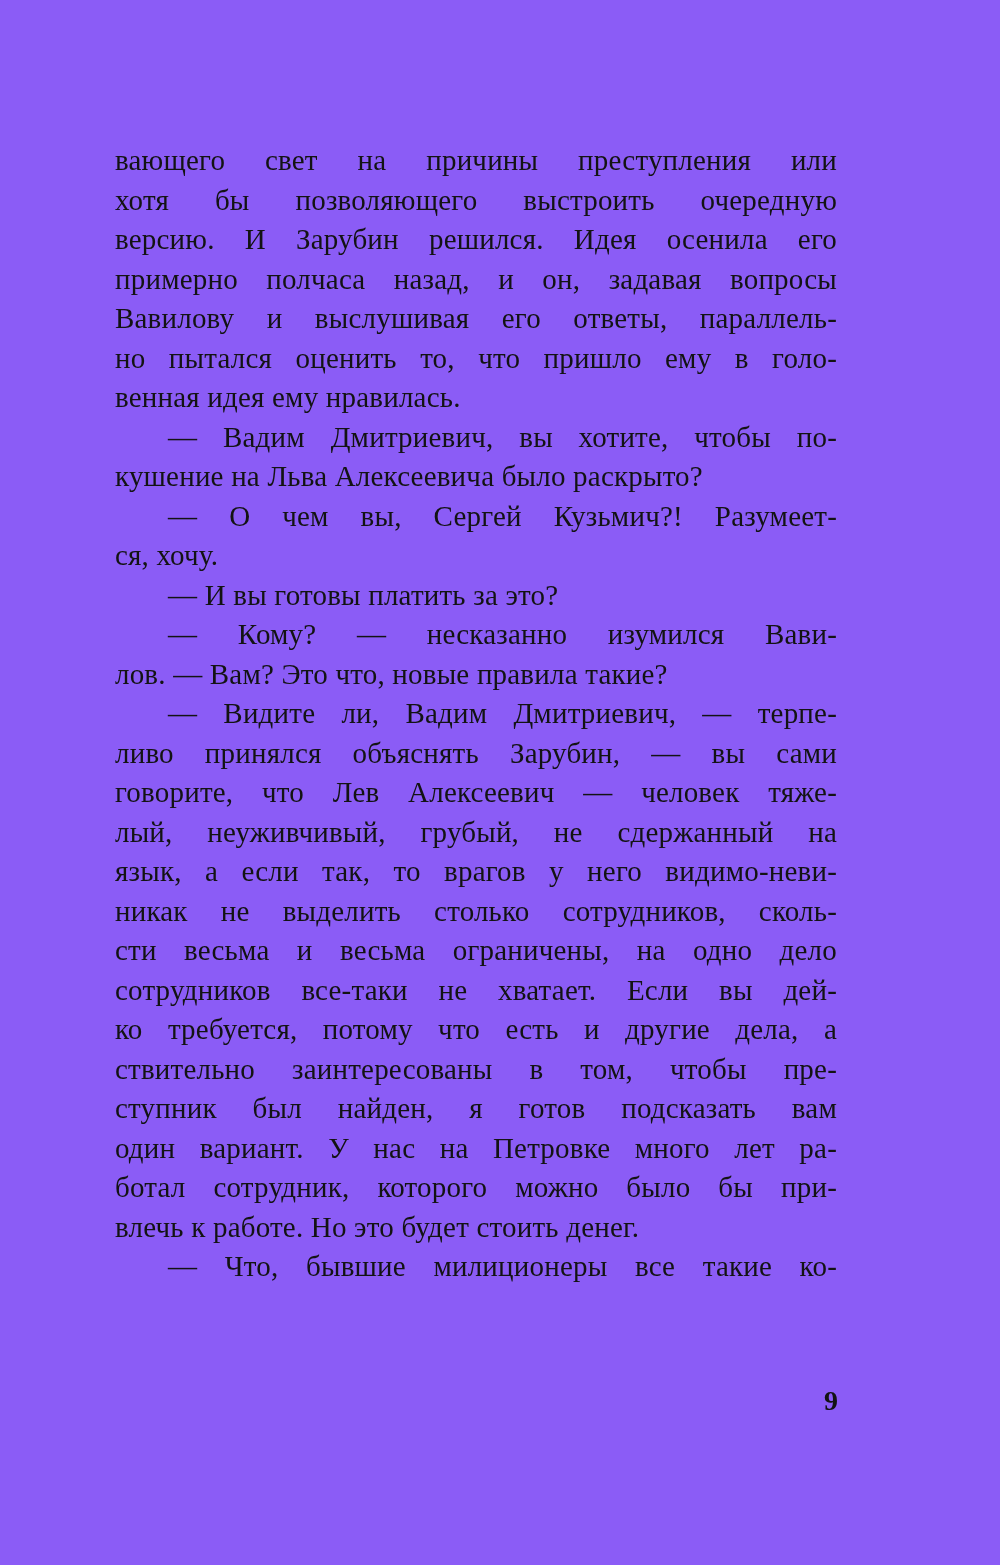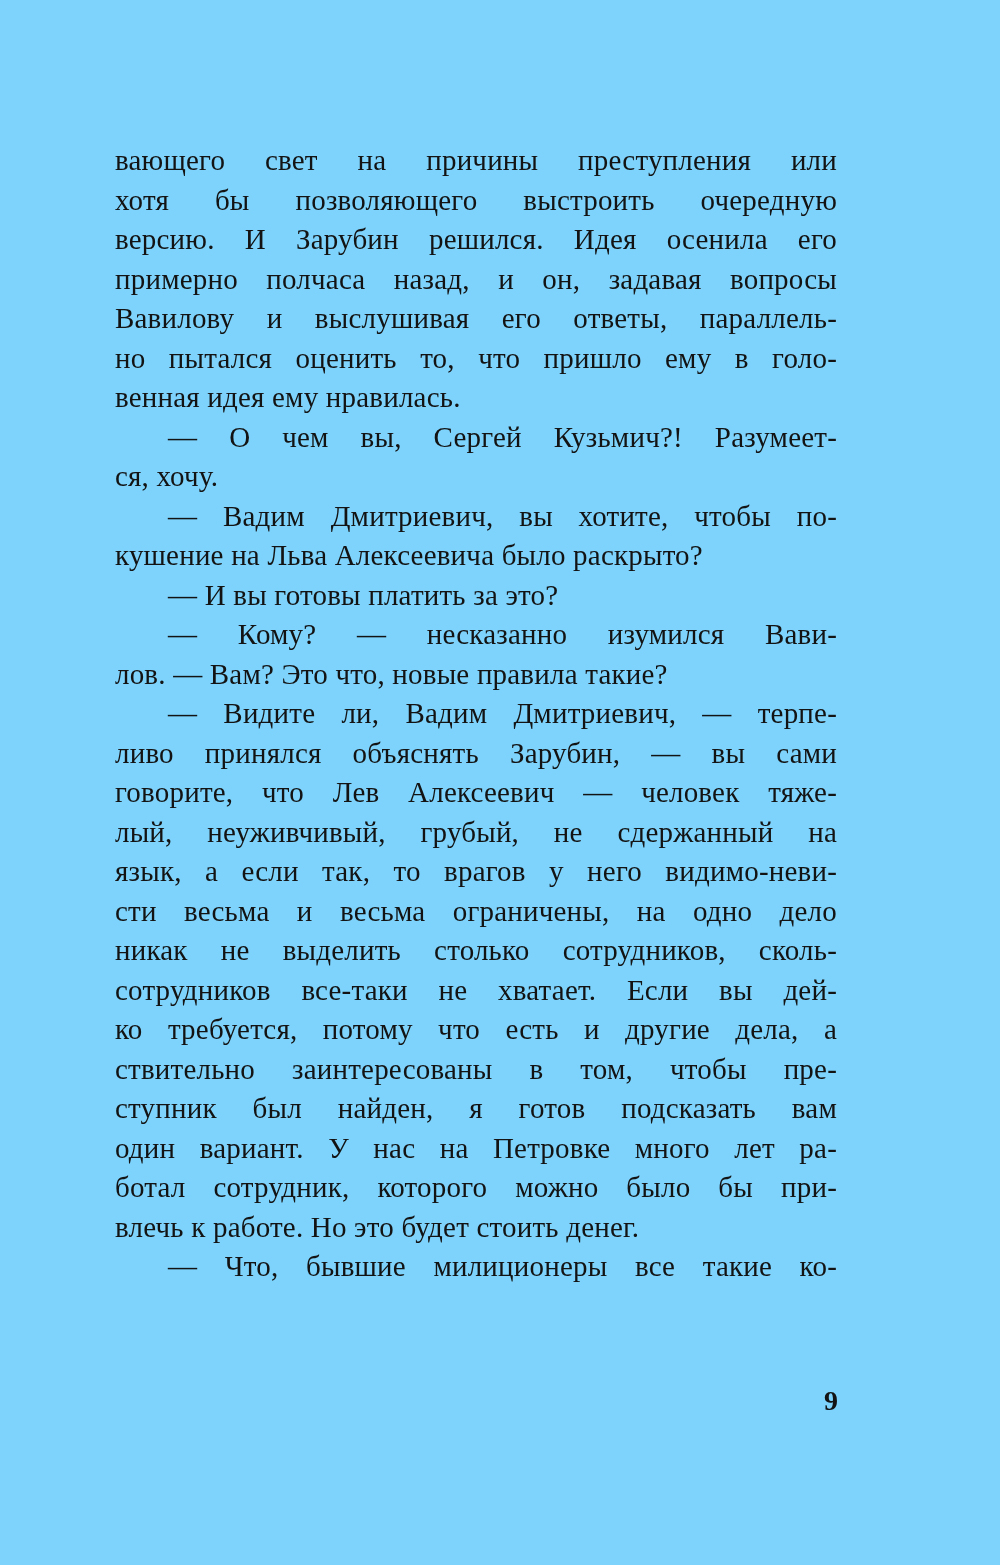--- a/index.html
+++ b/index.html
@@ -4,21 +4,21 @@
 <style>
   html, body {
     margin: 0;
     padding: 0;
     background: #ffffff;
   }
   .book-page {
     position: relative;
     width: 1000px;
     height: 1565px;
-    background: #7dd3fc;
+    background: #8b5cf6;
     font-family: "Liberation Serif", "DejaVu Serif", serif;
     color: #131313;
     overflow: hidden;
   }
   .text-block {
     position: absolute;
     left: 115px;
     top: 141px;
     width: 722px;
     font-size: 29px;
@@ -58,42 +58,42 @@
       <div class="paragraph">
         <div class="line">вающего свет на причины преступления или</div>
         <div class="line">хотя бы позволяющего выстроить очередную</div>
         <div class="line">версию. И Зарубин решился. Идея осенила его</div>
         <div class="line">примерно полчаса назад, и он, задавая вопросы</div>
         <div class="line">Вавилову и выслушивая его ответы, параллель-</div>
         <div class="line">но пытался оценить то, что пришло ему в голо-</div>
         <div class="line no-justify">венная идея ему нравилась.</div>
       </div>
       <div class="paragraph">
+        <div class="line indent">— Вадим Дмитриевич, вы хотите, чтобы по-</div>
+        <div class="line no-justify">кушение на Льва Алексеевича было раскрыто?</div>
+      </div>
+      <div class="paragraph">
         <div class="line indent">— О чем вы, Сергей Кузьмич?! Разумеет-</div>
         <div class="line no-justify">ся, хочу.</div>
-      </div>
-      <div class="paragraph">
-        <div class="line indent">— Вадим Дмитриевич, вы хотите, чтобы по-</div>
-        <div class="line no-justify">кушение на Льва Алексеевича было раскрыто?</div>
       </div>
       <div class="paragraph">
         <div class="line indent no-justify">— И вы готовы платить за это?</div>
       </div>
       <div class="paragraph">
         <div class="line indent">— Кому? — несказанно изумился Вави-</div>
         <div class="line no-justify">лов. — Вам? Это что, новые правила такие?</div>
       </div>
       <div class="paragraph">
         <div class="line indent">— Видите ли, Вадим Дмитриевич, — терпе-</div>
         <div class="line">ливо принялся объяснять Зарубин, — вы сами</div>
         <div class="line">говорите, что Лев Алексеевич — человек тяже-</div>
         <div class="line">лый, неуживчивый, грубый, не сдержанный на</div>
         <div class="line">язык, а если так, то врагов у него видимо-неви-</div>
+        <div class="line">никак не выделить столько сотрудников, сколь-</div>
         <div class="line">сти весьма и весьма ограничены, на одно дело</div>
-        <div class="line">никак не выделить столько сотрудников, сколь-</div>
         <div class="line">сотрудников все-таки не хватает. Если вы дей-</div>
         <div class="line">ко требуется, потому что есть и другие дела, а</div>
         <div class="line">ствительно заинтересованы в том, чтобы пре-</div>
         <div class="line">ступник был найден, я готов подсказать вам</div>
         <div class="line">один вариант. У нас на Петровке много лет ра-</div>
         <div class="line">ботал сотрудник, которого можно было бы при-</div>
         <div class="line no-justify">влечь к работе. Но это будет стоить денег.</div>
       </div>
       <div class="paragraph">
         <div class="line indent">— Что, бывшие милиционеры все такие ко-</div>

